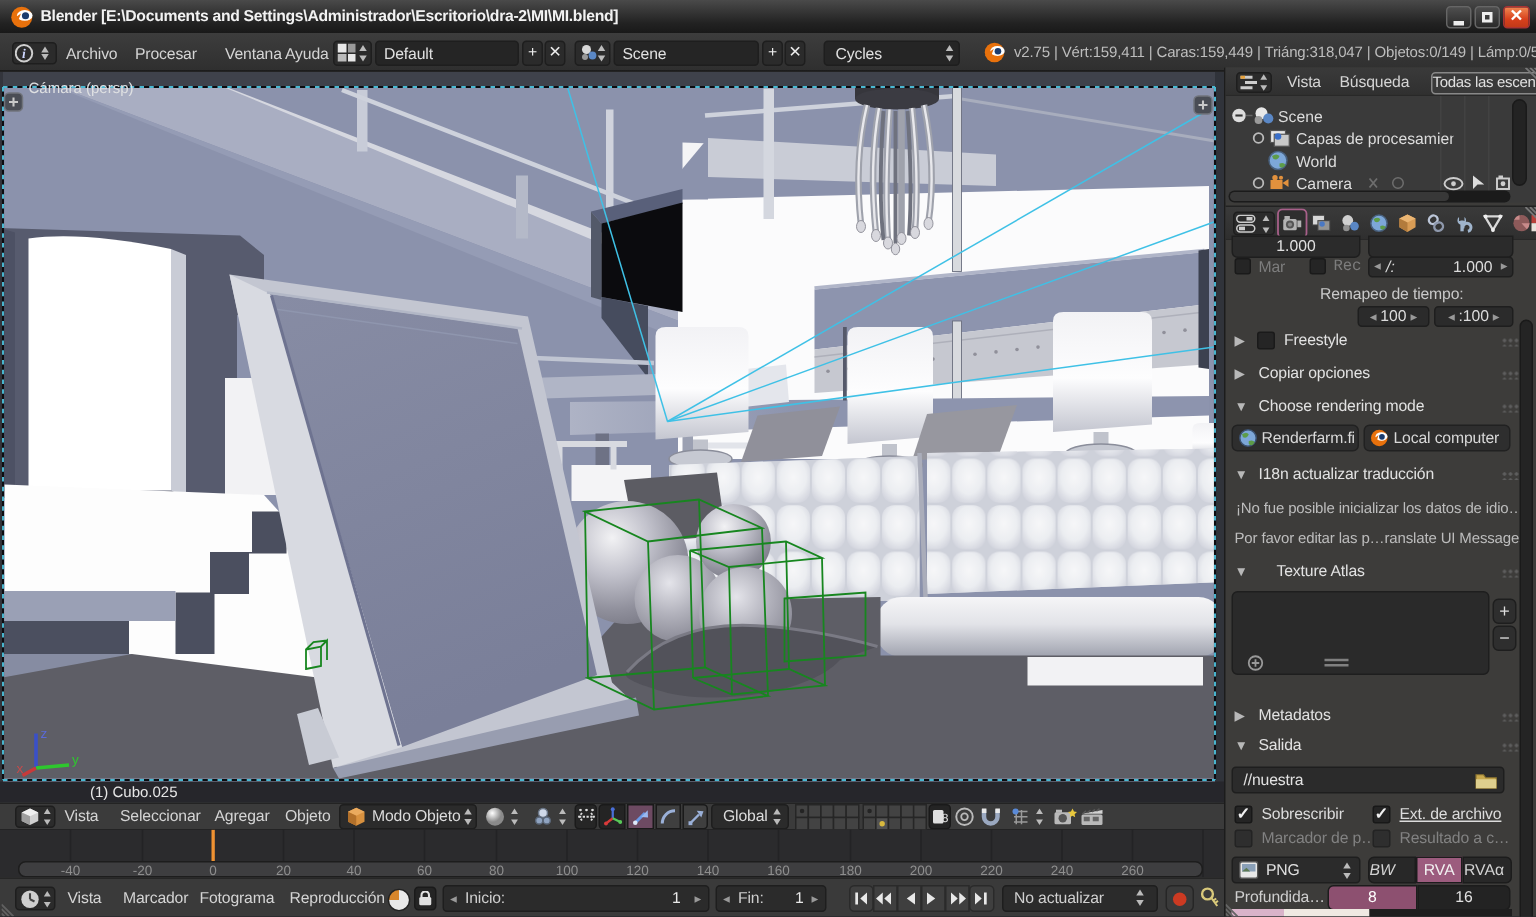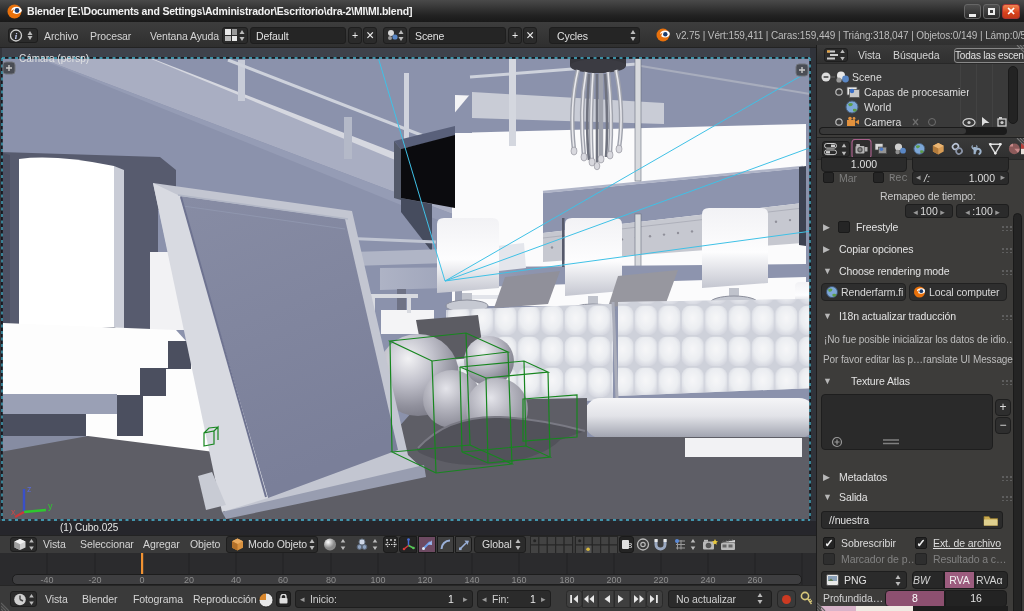--- a/index.html
+++ b/index.html
@@ -558,21 +558,21 @@
 
     <div class="abs" style="left:0;top:32px;width:816px;height:26px;background:#3a3a3a;border-top:1px solid #262626;">
       <div class="abs btn" style="left:10px;top:5px;width:27px;height:16px;"></div>
       <svg class="abs" style="left:13px;top:7px" width="23" height="13" viewBox="0 0 23 13">
         <circle cx="7" cy="6.5" r="5.8" fill="#cfcfcf"></circle>
         <path d="M7 6.5 L7 2.5 M7 6.5 L10 8" stroke="#444" stroke-width="1.4"></path>
         <path d="M18.5 1 l2.3 3.6 h-4.6 Z" fill="#bbb"></path>
           <path d="M18.5 12 l2.3 -3.6 h-4.6 Z" fill="#bbb"></path>
       </svg>
       <div class="abs txt" style="left:45px;top:7px;">Vista</div>
-      <div class="abs txt" style="left:82px;top:7px;">Blender</div>
+      <div class="abs txt" style="left:82px;top:7px;">Marcador</div>
       <div class="abs txt" style="left:133px;top:7px;">Fotograma</div>
       <div class="abs txt" style="left:193px;top:7px;">Reproducción</div>
       <svg class="abs" style="left:258px;top:6px" width="16" height="16" viewBox="0 0 17 17">
         <circle cx="8.5" cy="8.5" r="7.5" fill="#e8e8e8"></circle>
         <path d="M8.5 8.5 L8.5 1 A7.5 7.5 0 0 0 1 8.5 Z" fill="#d8862b"></path>
         <circle cx="8.5" cy="8.5" r="7.5" fill="none" stroke="#222"></circle>
       </svg>
       <div class="abs" style="left:276px;top:5px;width:15px;height:16px;background:#242424;border:1px solid #1a1a1a;border-radius:3px;"></div>
       <svg class="abs" style="left:279px;top:8px" width="9" height="10" viewBox="0 0 9 10">
         <rect x="0.5" y="4" width="8" height="5.5" rx="1" fill="#e0e0e0"></rect>

